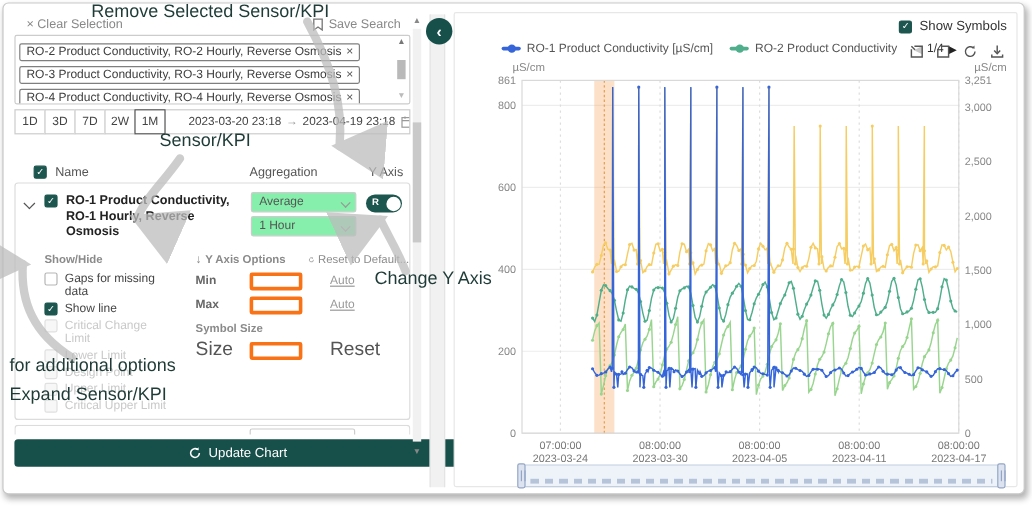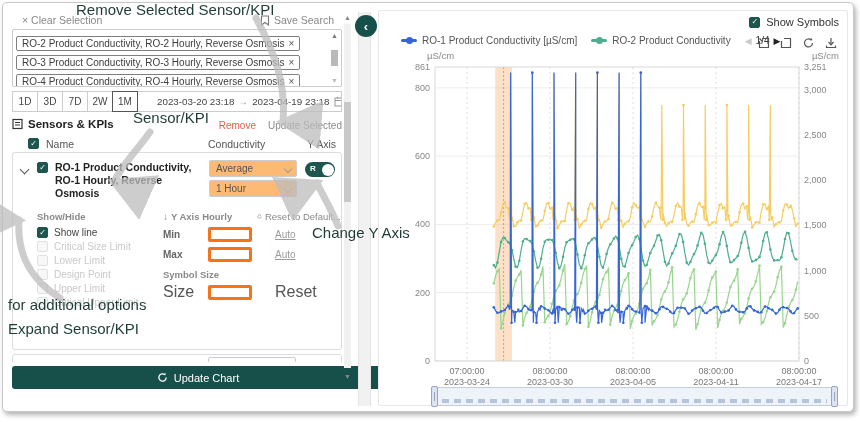--- a/index.html
+++ b/index.html
@@ -31,21 +31,21 @@
   .tblhdr .ag{position:absolute;left:196px;top:0;}
   .tblhdr .ya{position:absolute;right:6px;top:0;}
   .cb{width:11px;height:11px;border:1px solid #b5b5b5;border-radius:2px;background:#fff;display:inline-flex;align-items:center;justify-content:center;flex:none;}
   .cb.checked{background:#1d564e;border-color:#1d564e;color:#fff;font-size:8px;line-height:1;}
   .cb.disabled{border-color:#e0e0e0;background:#f7f7f7;}
   .card{position:absolute;left:4px;top:140px;width:330px;height:198px;border:1px solid #dcdcdc;border-radius:3px;background:#fff;}
   .chev{position:absolute;left:8px;top:12px;width:8px;height:8px;cursor:pointer;}
   .chev:before{content:"";position:absolute;left:0;top:1px;width:6px;height:6px;border-left:1.5px solid #555;border-bottom:1.5px solid #555;transform:rotate(-45deg);}
   .card .cb.main{position:absolute;left:24px;top:9px;}
   .sname{position:absolute;left:42px;top:8px;width:150px;font-size:10.5px;font-weight:bold;color:#222;line-height:13px;}
-  .sel{position:absolute;width:88px;height:17px;border:1px solid #ccc;border-radius:2px;font-size:10px;color:#555;display:flex;align-items:center;padding:0 14px 0 6px;background:#fdba74;cursor:pointer;}
+  .sel{position:absolute;width:88px;height:17px;border:1px solid #ccc;border-radius:2px;font-size:10px;color:#555;display:flex;align-items:center;padding:0 14px 0 6px;background:#86efac;cursor:pointer;}
   .sel:after{content:"";position:absolute;right:5px;top:5px;width:5px;height:5px;border-left:1px solid #999;border-bottom:1px solid #999;transform:rotate(-45deg);}
   .sel.agg{left:196px;top:7px;}
   .sel.intv{left:196px;top:27px;}
   .toggle{position:absolute;left:292px;top:9px;width:30px;height:15px;border-radius:8px;background:#1d564e;cursor:pointer;}
   .toggle .lab{position:absolute;left:5px;top:2px;font-size:8px;color:#fff;font-weight:bold;}
   .toggle .knob{position:absolute;right:1.5px;top:1.5px;width:12px;height:12px;border-radius:50%;background:#fff;}
   .optlbl{font-size:9.5px;font-weight:bold;color:#8a8a8a;}
   .showhide{position:absolute;left:24px;top:58px;}
   .yaxopts{position:absolute;left:150px;top:58px;display:flex;gap:3px;align-items:center;}
   .resetdef{position:absolute;left:244px;top:58px;width:84px;display:flex;gap:3px;align-items:center;overflow:hidden;white-space:nowrap;font-size:9.5px;color:#8a8a8a;cursor:pointer;}
@@ -72,21 +72,21 @@
   .pscroll .up{position:absolute;top:0;left:0;width:9px;}
   .pscroll .dn{position:absolute;bottom:0;left:0;width:9px;}
 
   
   .divider{position:absolute;left:358px;top:12px;width:13px;height:394px;background:#f1f1f1;border-left:1px solid #e4e4e4;border-right:1px solid #e4e4e4;}
   .collapse{position:absolute;left:355px;top:15px;width:22px;height:22px;border-radius:50%;background:#17504a;color:#fff;font-size:13px;font-weight:bold;display:flex;align-items:center;justify-content:center;cursor:pointer;z-index:5;}
 
   
   .rpanel{position:absolute;left:378px;top:10px;width:470px;height:396px;border:1px solid #e7e7e7;border-radius:2px;background:#fff;}
   .showsym{position:absolute;top:5px;right:8px;display:flex;gap:6px;align-items:center;font-size:11px;color:#333;}
-  .legendrow{position:absolute;top:24px;left:22px;display:flex;gap:14px;align-items:center;font-size:10px;color:#555;}
+  .legendrow{position:absolute;top:24px;left:39px;display:flex;gap:14px;align-items:center;font-size:10px;color:#555;}
   .litem{display:flex;gap:5px;align-items:center;cursor:pointer;}
   .lmark{position:relative;width:16px;height:3px;border-radius:2px;}
   .lmark:after{content:"";position:absolute;left:5px;top:-2px;width:7px;height:7px;border-radius:50%;background:inherit;}
   .ltext{max-width:160px;overflow:hidden;white-space:nowrap;text-overflow:clip;}
   .pager{display:flex;gap:4px;align-items:center;font-size:10px;color:#333;}
   .pager .pl{color:#c9c9c9;font-size:9px;cursor:pointer;}
   .pager .pr{color:#222;font-size:9px;cursor:pointer;}
   .tools{position:absolute;top:26px;right:10px;display:flex;gap:10px;align-items:center;}
   .tools svg{cursor:pointer;}
   .chartsvg{position:absolute;left:0;top:40px;}
@@ -140,39 +140,27 @@
       <span>2023-04-19 23:18</span>
       <svg width="11" height="11" viewBox="0 0 11 11" style="flex:none;">
           <rect x="1" y="2" width="9" height="8" fill="none" stroke="#999" stroke-width="1"></rect>
           <line x1="1" y1="4.5" x2="10" y2="4.5" stroke="#999"></line>
           <line x1="3.5" y1="1" x2="3.5" y2="3" stroke="#999"></line>
           <line x1="7.5" y1="1" x2="7.5" y2="3" stroke="#999"></line>
         </svg>
     </div>
   </div>
 
-  <div class="sechdr">
-    <span class="ttl">
-      <svg width="11" height="12" viewBox="0 0 11 12">
-          <rect x="1" y="1.5" width="9" height="9" fill="none" stroke="#333" stroke-width="1.2"></rect>
-          <line x1="3" y1="4.5" x2="8" y2="4.5" stroke="#333"></line>
-          <line x1="3" y1="7" x2="8" y2="7" stroke="#333"></line>
-        </svg>
-      <span>Sensors &amp; KPIs</span>
-    </span>
-    <span class="rmv">Remove</span>
-    <span class="upd">Update Selected</span>
-  </div>
 
   <div class="tblhdr">
     <span class="cb checked" style="position:absolute;left:16px;top:0;">
         <span>✓</span>
       </span>
     <span class="nm">Name</span>
-    <span class="ag">Conductivity</span>
+    <span class="ag">Aggregation</span>
     <span class="ya">Y Axis</span>
   </div>
 
   <div class="card">
     <span class="chev"></span>
     <span class="cb checked main">
         <span>✓</span>
       </span>
     <div class="sname">RO-1 Product Conductivity, RO-1 Hourly, Reverse Osmosis</div>
     <div class="sel agg">
@@ -182,38 +170,42 @@
         <span>1 Hour</span>
       </div>
     <div class="toggle">
       <span class="lab">R</span>
       <span class="knob"></span>
     </div>
 
     <div class="optlbl showhide">Show/Hide</div>
     <div class="yaxopts">
       <span style="color:#8a8a8a;font-size:10px;">↓</span>
-      <span class="optlbl">Y Axis Hourly</span>
+      <span class="optlbl">Y Axis Options</span>
     </div>
     <div class="resetdef">
       <svg width="9" height="9" viewBox="0 0 10 10">
           <path d="M8.5 5 a3.5 3.5 0 1 1 -1.2 -2.6" fill="none" stroke="#8a8a8a" stroke-width="1.2"></path>
           <path d="M7.5 0.5 L7.6 2.8 L5.4 2.4 Z" fill="#8a8a8a"></path>
         </svg>
       <span>Reset to Default...</span>
     </div>
 
     <div class="cbcol" id="cbcol">
         <div class="cbrow">
+          <span class="cb"></span>
+          <span class="lb">Gaps for missing data</span>
+        </div>
+        <div class="cbrow">
           <span class="cb checked">✓</span>
           <span class="lb">Show line</span>
         </div>
         <div class="cbrow disabled">
           <span class="cb disabled"></span>
-          <span class="lb">Critical Size Limit</span>
+          <span class="lb">Critical Change Limit</span>
         </div>
         <div class="cbrow disabled">
           <span class="cb disabled"></span>
           <span class="lb">Lower Limit</span>
         </div>
         <div class="cbrow disabled">
           <span class="cb disabled"></span>
           <span class="lb">Design Point</span>
         </div>
         <div class="cbrow disabled">

